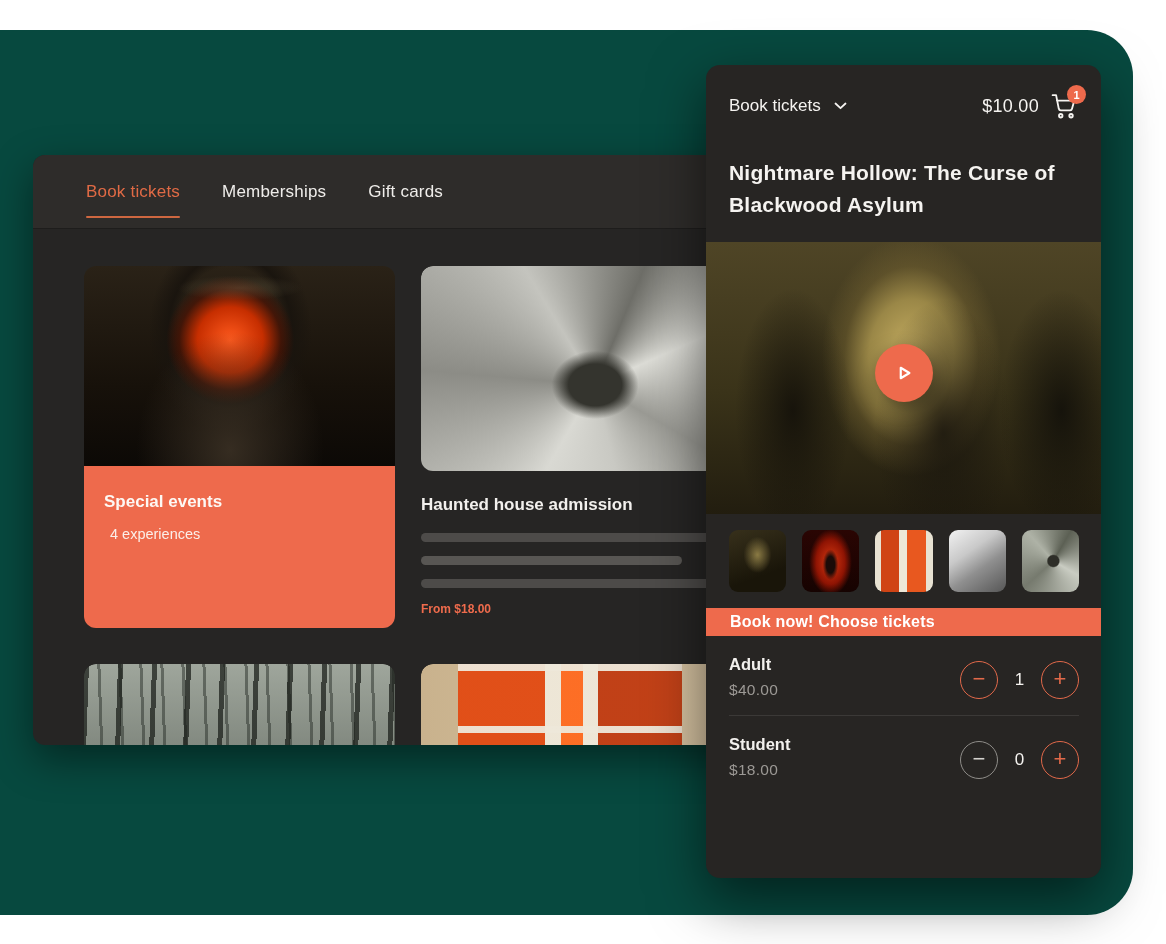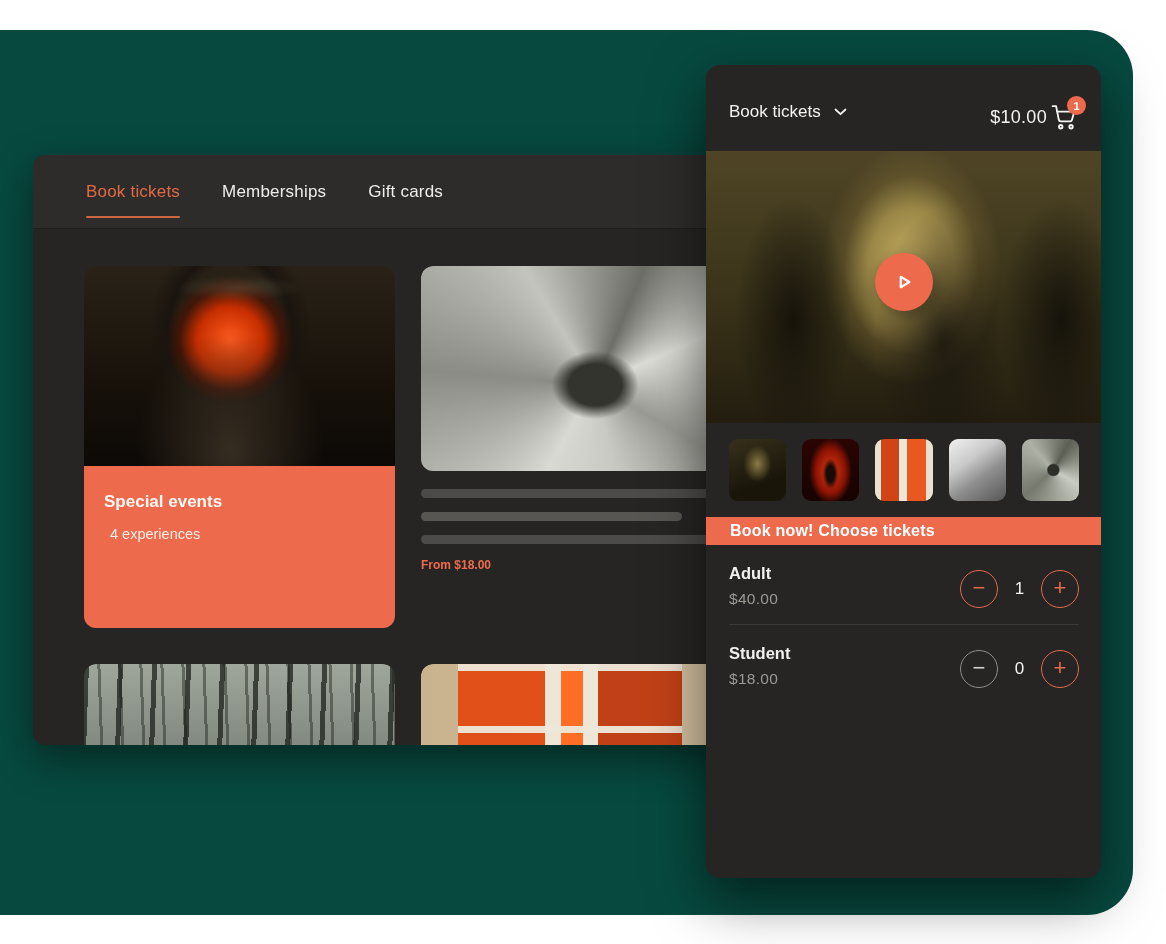--- a/index.html
+++ b/index.html
@@ -53,21 +53,21 @@
       linear-gradient(90deg,#C9B28D,#D8C5A4); }
   .img-window::after { content:""; position:absolute; left:12%; right:16%; top:0; bottom:0;
       background:repeating-linear-gradient(180deg, rgba(238,232,218,.95) 0 7px, rgba(238,232,218,0) 7px 62px); }
 
   
   .mobile { position:absolute; left:706px; top:65px; width:395px; height:813px;
             background:#272523; border-radius:14px; overflow:hidden;
             box-shadow:0 20px 55px rgba(0,0,0,.55); }
   .m-header { display:flex; justify-content:space-between; align-items:center; padding:28px 24px 0 23px; }
   .m-dd { display:flex; align-items:center; gap:13px; color:#F5F3F0; font-size:17px; cursor:pointer; }
-  .m-cartwrap { display:flex; align-items:center; gap:4px;margin-top:11px; }
+  .m-cartwrap { display:flex; align-items:center; gap:12px; }
   .m-total { color:#F5F3F0; font-size:18px; letter-spacing:.3px; }
   .cart { position:relative; width:26px; height:26px; cursor:pointer; }
   .cart svg { display:block; }
   .badge { position:absolute; top:-8px; right:-9px; width:19px; height:19px; border-radius:50%;
            background:#EE6A4C; color:#fff; font-size:11px; display:flex; align-items:center;
            justify-content:center; font-weight:700; }
   .m-title { margin:38px 24px 0 23px; color:#F5F3F0; font-size:21px; font-weight:700;
              line-height:32px; letter-spacing:.2px; }
   .m-media { position:relative; margin-top:21px; height:272px; }
   .img-zombies { width:100%; height:100%; background:
@@ -121,20 +121,21 @@
     <div class="cards">
       <div class="card">
         <div class="card-img h200 img-pumpkin"></div>
         <div class="card-orange">
           <div class="c-title">Special events</div>
           <div class="c-sub">4 experiences</div>
         </div>
       </div>
       <div class="card card-plain">
         <div class="card-img h205 img-stairwell"></div>
+        <div class="c-title">Haunted house admission</div>
         <div class="skeletons">
           <div class="skel"></div>
           <div class="skel s2"></div>
           <div class="skel"></div>
         </div>
         <div class="c-price">From $18.00</div>
       </div>
       <div class="card">
         <div class="card-img h220 img-forest"></div>
       </div>
@@ -158,20 +159,21 @@
           <svg width="26" height="26" viewBox="0 0 24 24">
             <circle cx="9" cy="21" r="1.6" fill="none" stroke="#F5F3F0" stroke-width="1.7"></circle>
             <circle cx="18.5" cy="21" r="1.6" fill="none" stroke="#F5F3F0" stroke-width="1.7"></circle>
             <path d="M1.5 2h3.2l2.5 12.6a1.8 1.8 0 0 0 1.8 1.4h8.6a1.8 1.8 0 0 0 1.8-1.4L21.5 7H5.4" fill="none" stroke="#F5F3F0" stroke-width="1.7" stroke-linecap="round" stroke-linejoin="round"></path>
           </svg>
           <span class="badge">1</span>
         </div>
       </div>
     </div>
 
+    <div class="m-title">Nightmare Hollow: The Curse of Blackwood Asylum</div>
 
     <div class="m-media">
       <div class="img-zombies"></div>
       <button class="play">
         <svg width="26" height="26" viewBox="0 0 24 24">
           <path d="M9 7.2 L17 12 L9 16.8 Z" fill="none" stroke="#FFFFFF" stroke-width="2" stroke-linejoin="round" stroke-linecap="round"></path>
         </svg>
       </button>
     </div>
 

